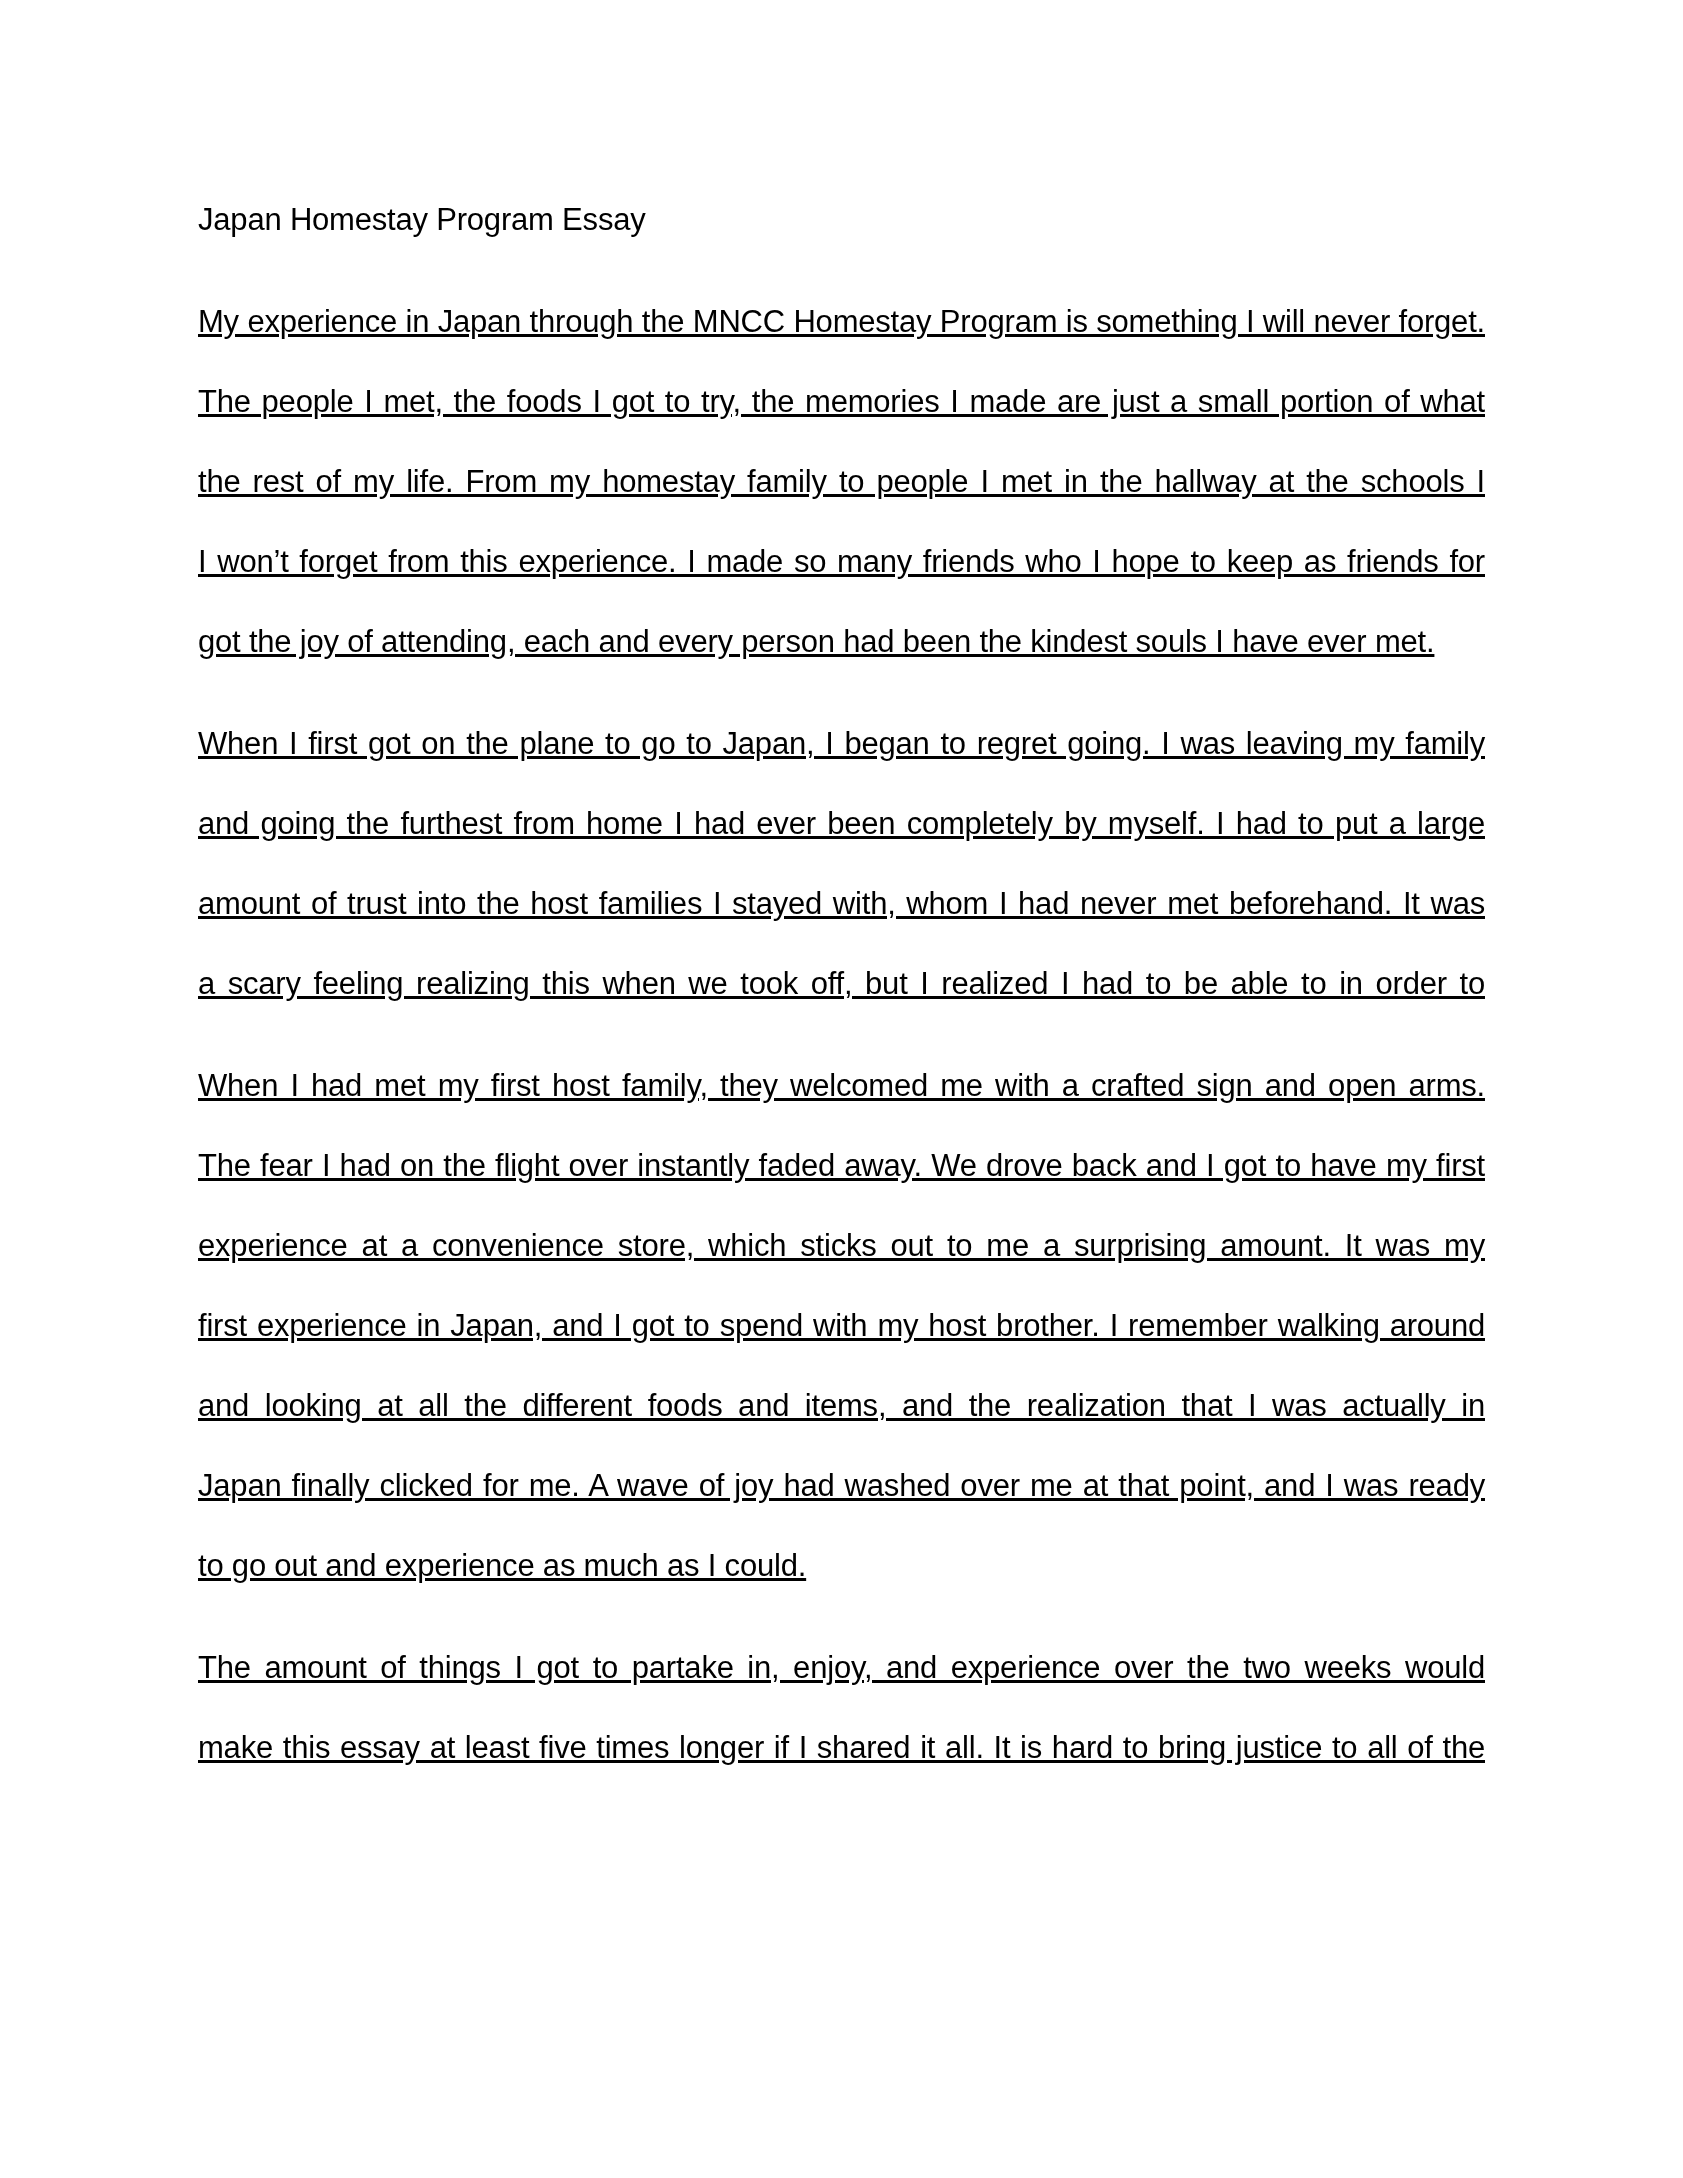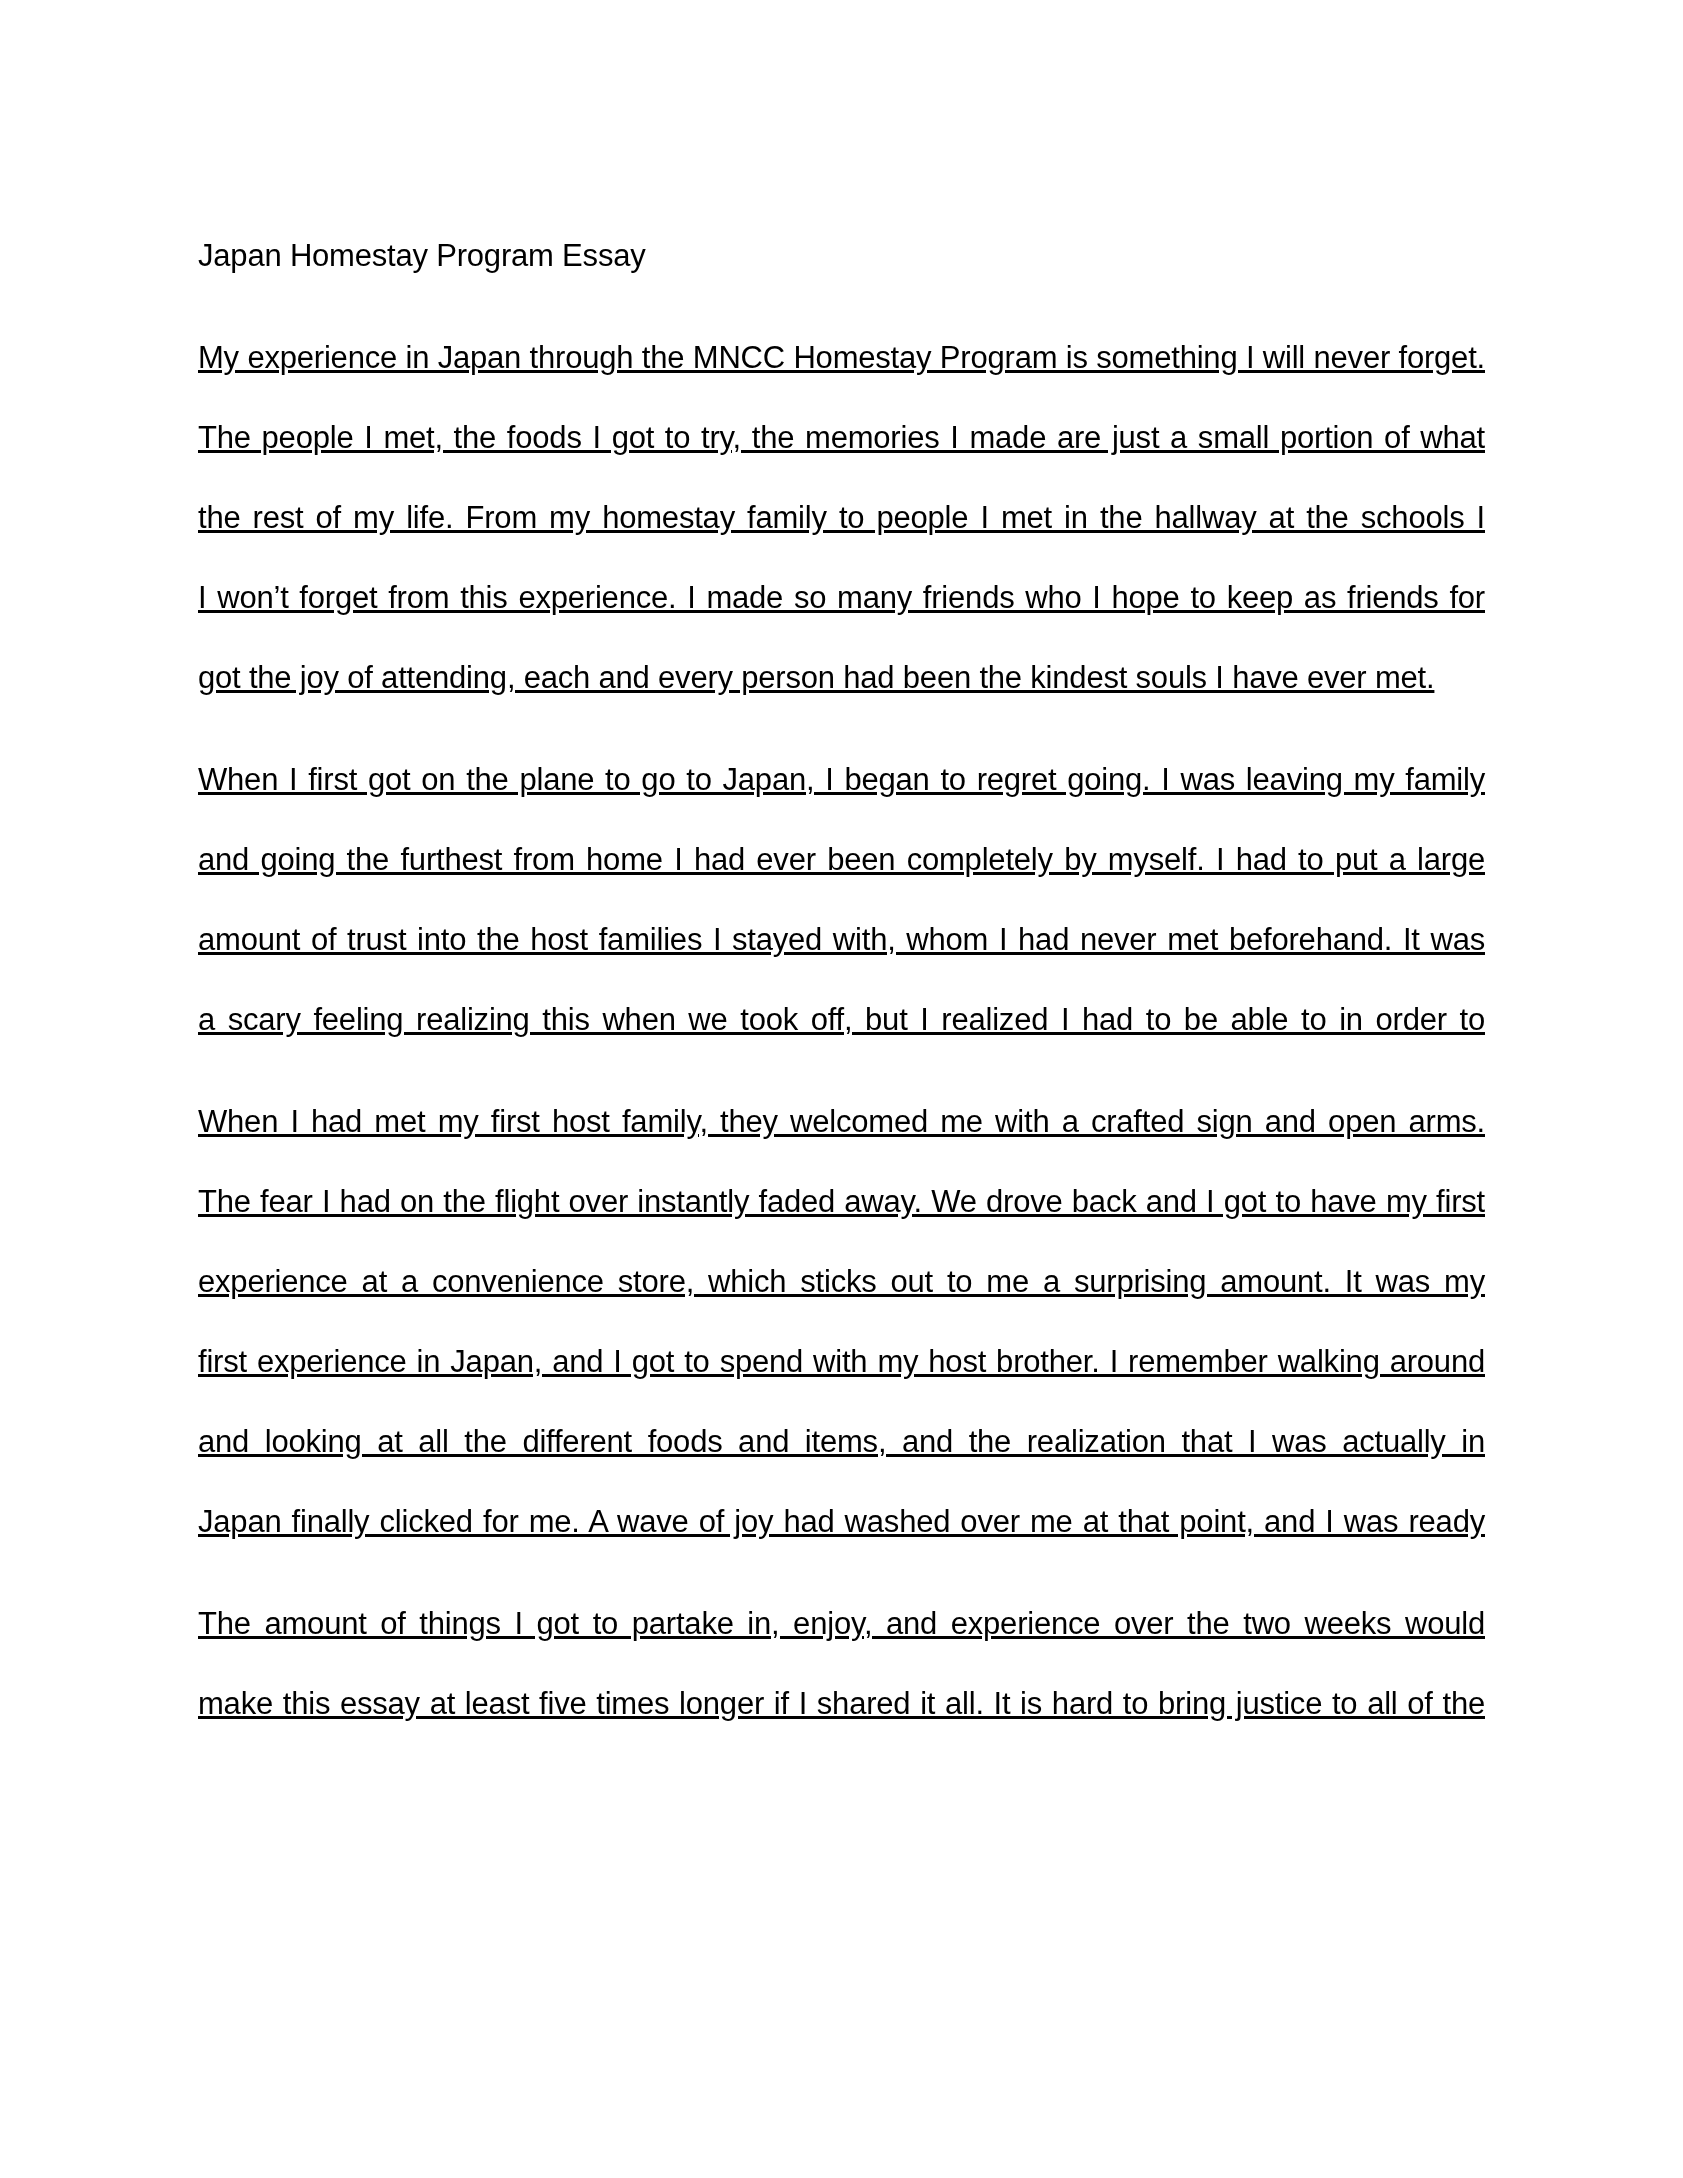--- a/index.html
+++ b/index.html
@@ -12,21 +12,20 @@
     box-sizing: border-box;
     width: 1683px;
     height: 1768px;
     background: #ffffff;
     padding: 180px 198px 0 198px;
     font-family: "Liberation Sans", sans-serif;
     font-size: 31px;
     letter-spacing: -0.2px;
     color: #000000;
     overflow: hidden;
-    margin-top: 36px;
   }
   .doc-title {
     margin: 0 0 22px 0;
     line-height: 80px;
     font-weight: normal;
     font-size: 31px;
     text-align: left;
   }
   p.para {
     margin: 0 0 22px 0;
@@ -63,20 +62,21 @@
         <span class="line">amount of trust into the host families I stayed with, whom I had never met beforehand. It was</span>
         <span class="line">a scary feeling realizing this when we took off, but I realized I had to be able to in order to</span>
       </p>
       <p class="para">
         <span class="line">When I had met my first host family, they welcomed me with a crafted sign and open arms.</span>
         <span class="line">The fear I had on the flight over instantly faded away. We drove back and I got to have my first</span>
         <span class="line">experience at a convenience store, which sticks out to me a surprising amount. It was my</span>
         <span class="line">first experience in Japan, and I got to spend with my host brother. I remember walking around</span>
         <span class="line">and looking at all the different foods and items, and the realization that I was actually in</span>
         <span class="line">Japan finally clicked for me. A wave of joy had washed over me at that point, and I was ready</span>
+        <span class="line last">to go out and experience as much as I could.</span>
       </p>
       <p class="para">
         <span class="line">The amount of things I got to partake in, enjoy, and experience over the two weeks would</span>
         <span class="line">make this essay at least five times longer if I shared it all. It is hard to bring justice to all of the</span>
       </p>
     </div>
 </div>
 
 
 </body></html>

